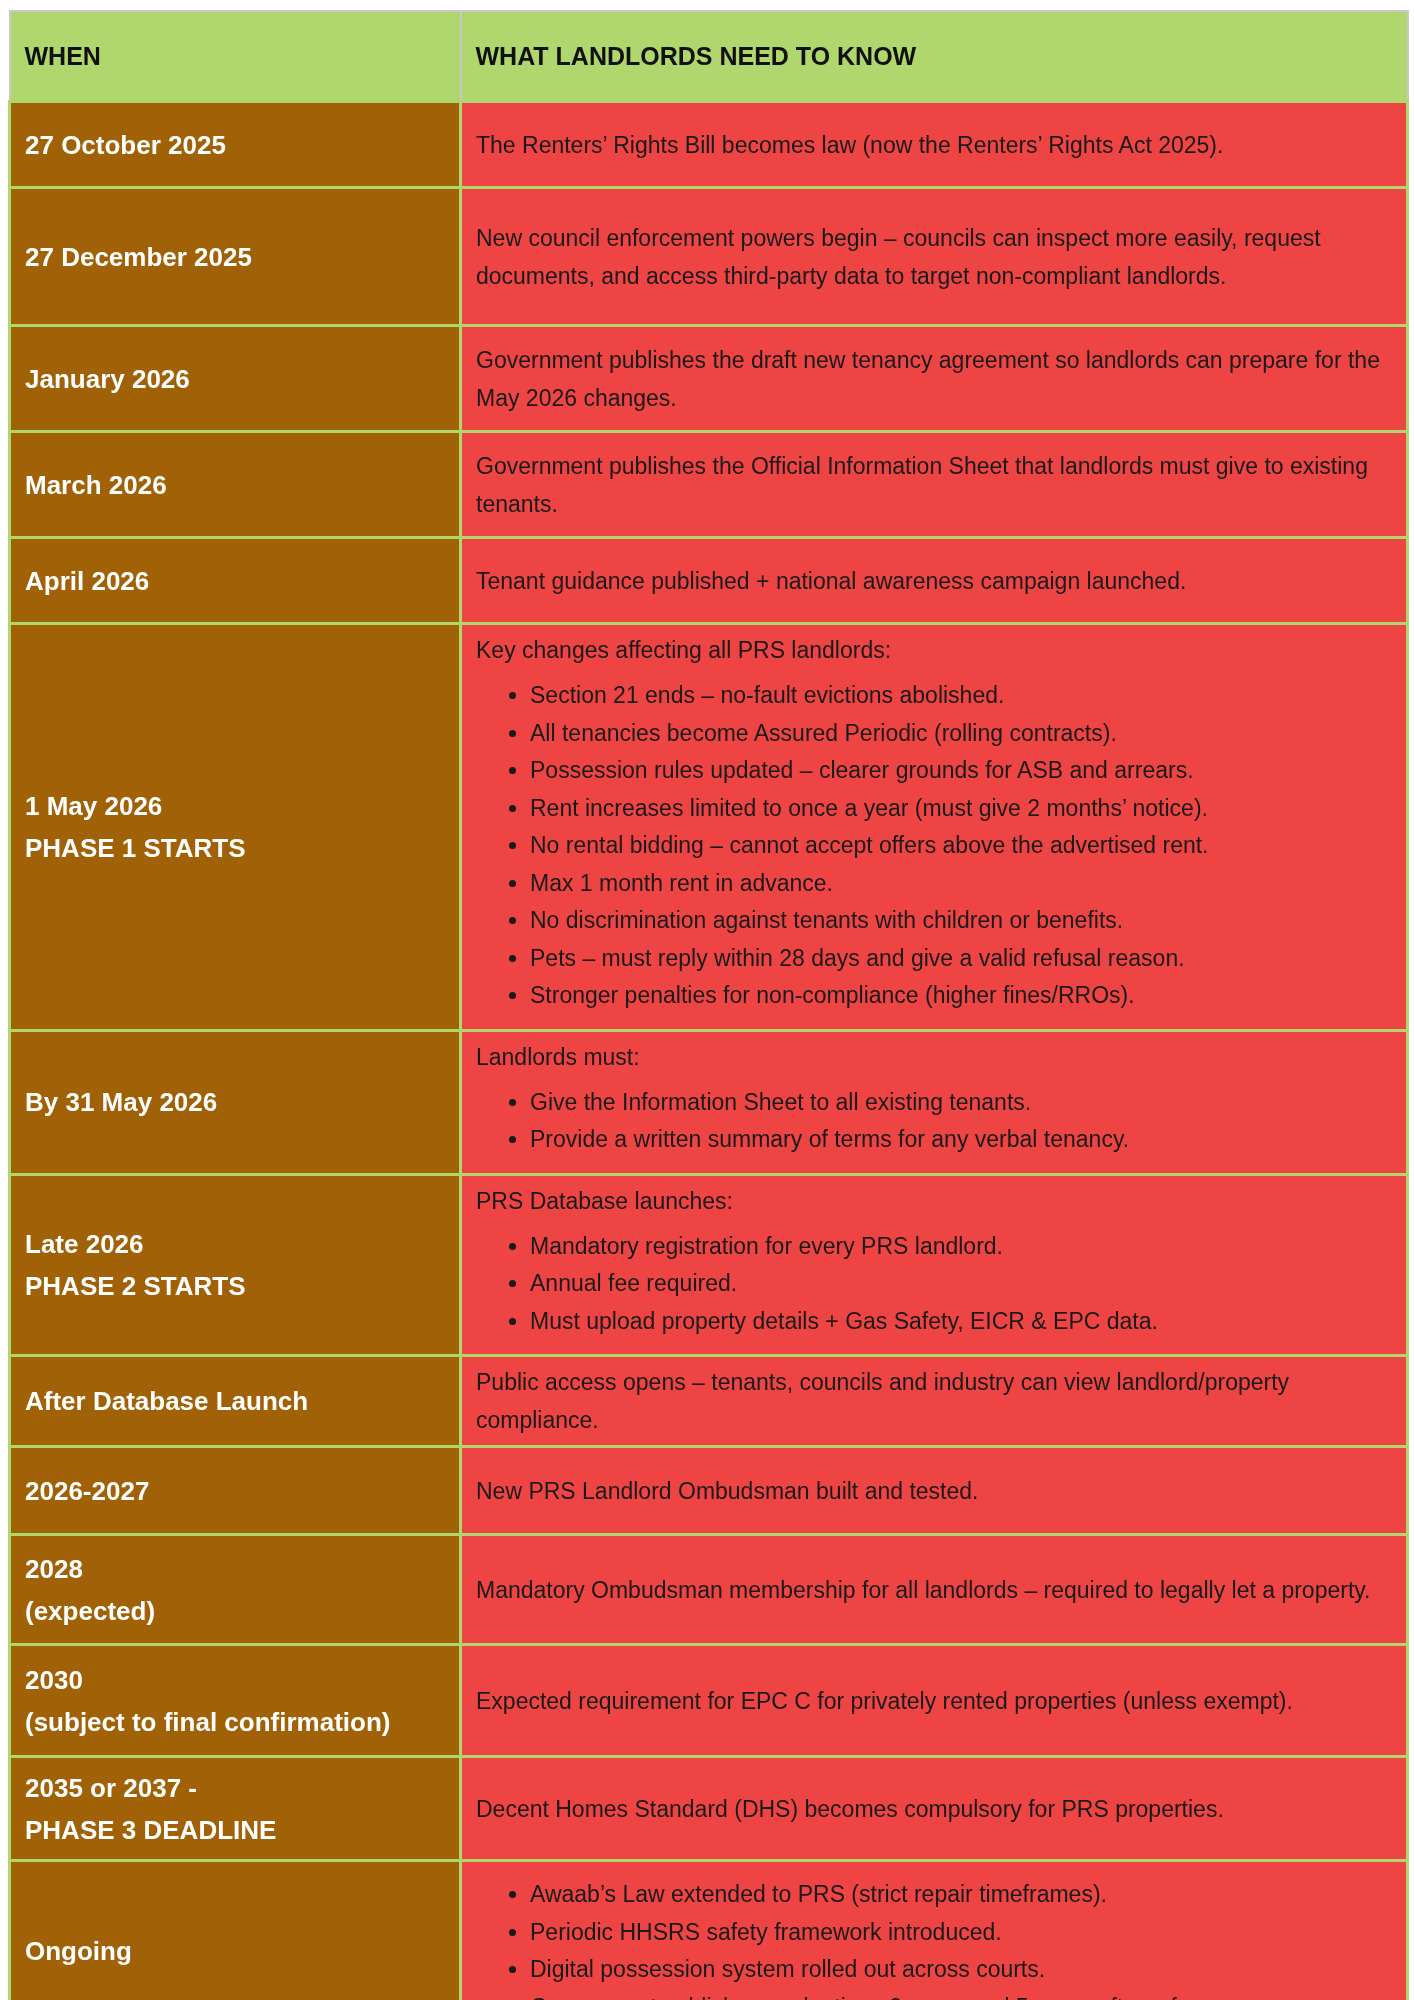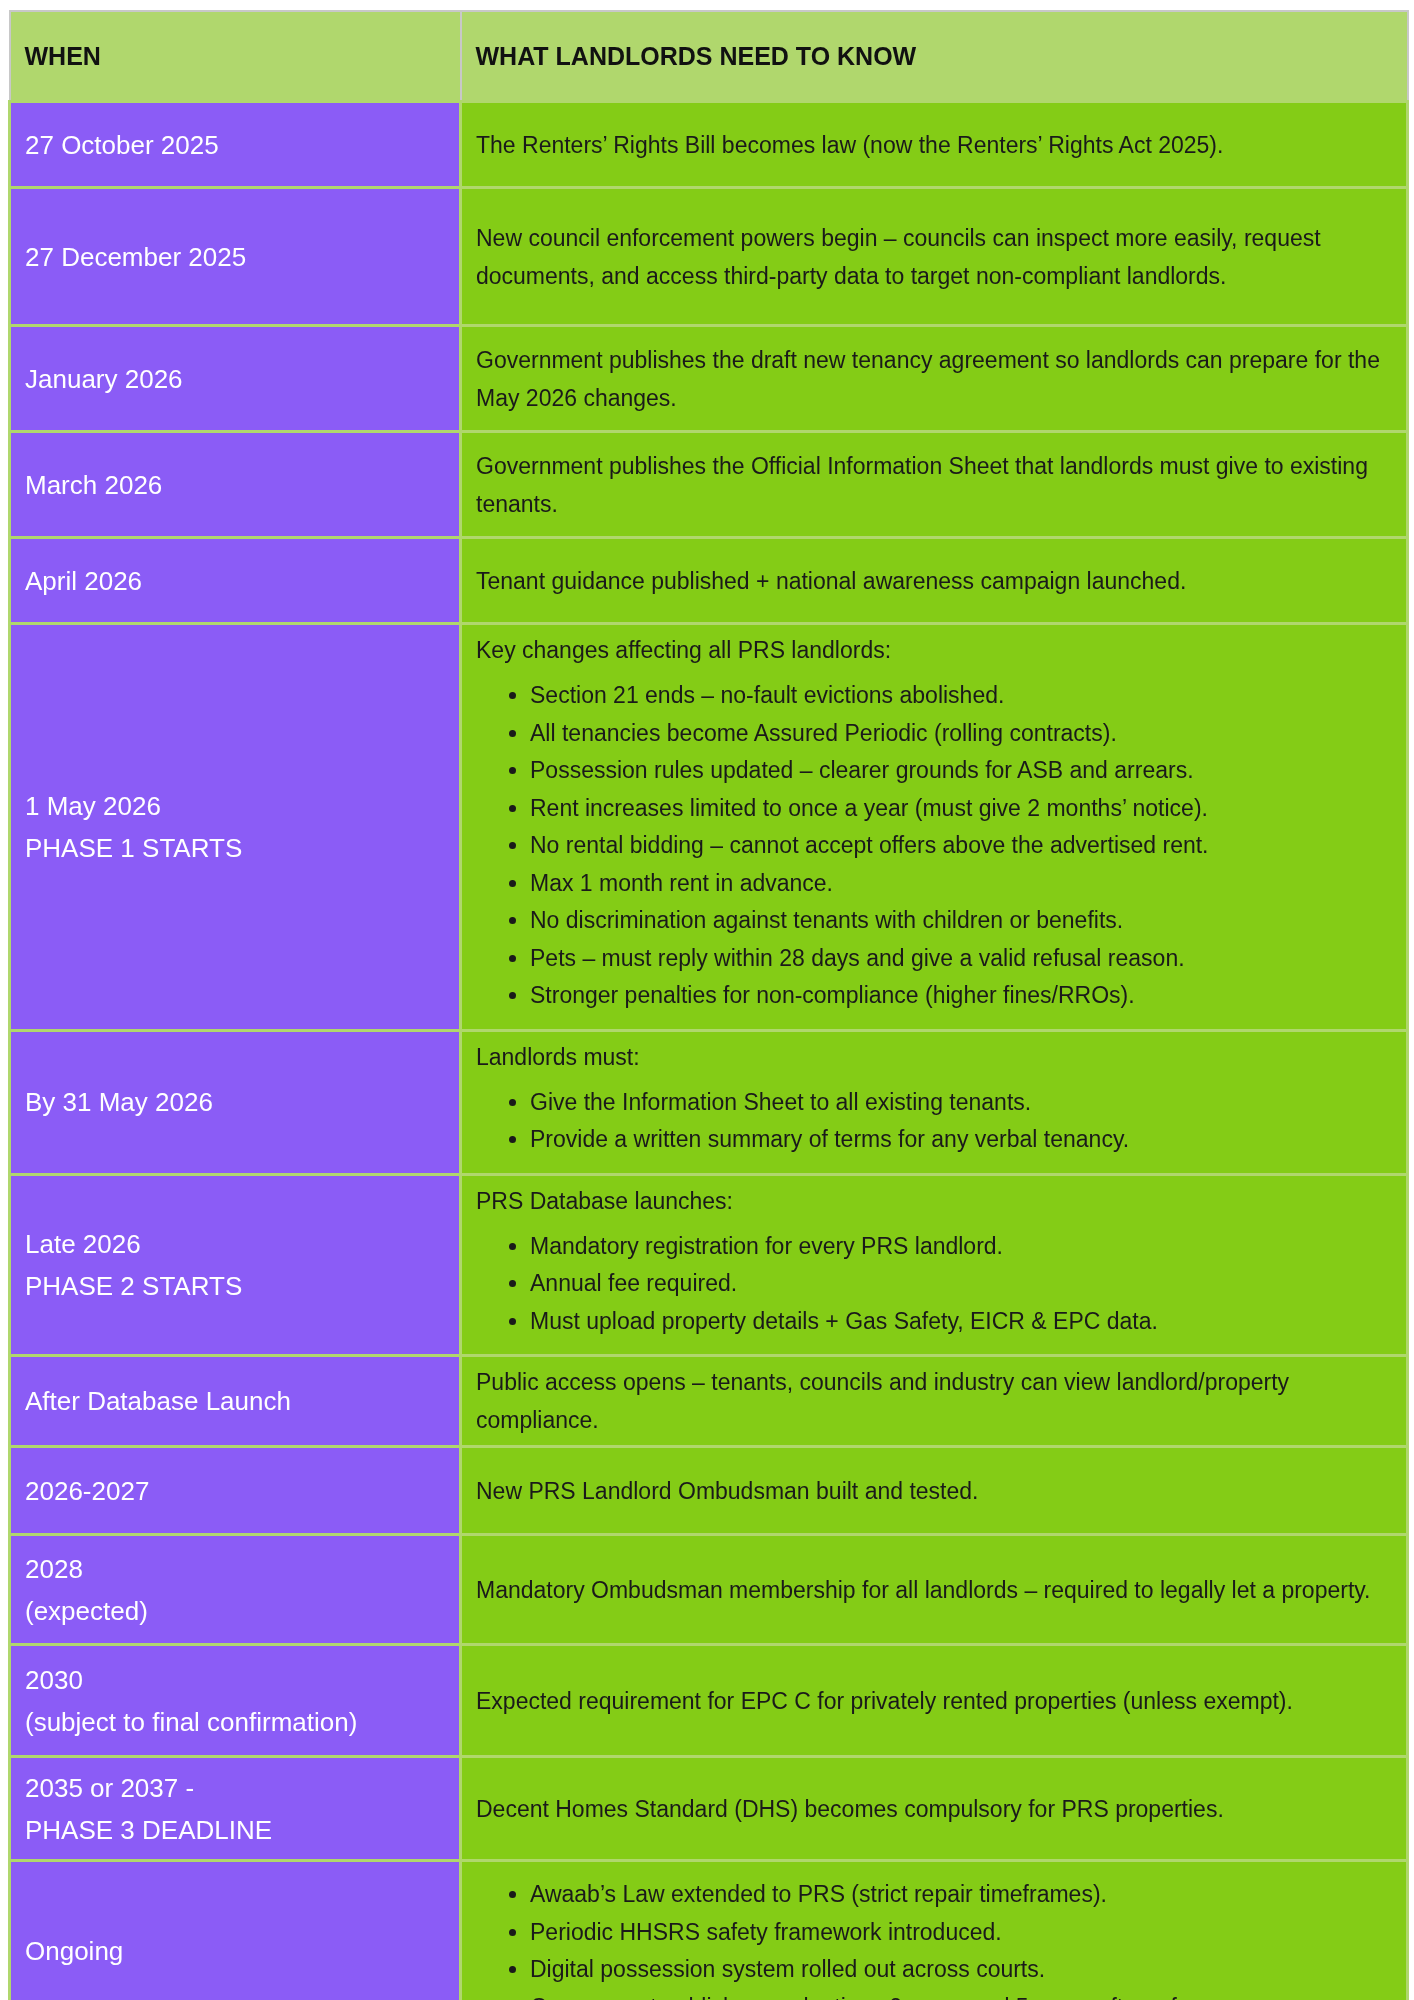--- a/index.html
+++ b/index.html
@@ -15,25 +15,25 @@
     th {
       background: #b0d76d; color: #111111; text-align: left;
       font-weight: bold; font-size: 25px; height: 88px;
       padding: 0 14px; vertical-align: middle;
       border-left: 2px solid #c8c8c8; border-right: 2px solid #c8c8c8;
       border-bottom: 2px solid #b0d76d;
     }
     th.what-h { border-left: 2px solid #c8c8c8; }
     td { border: 3px solid #b0d76d; vertical-align: middle; }
     td.when {
-      background: #8b5cf6; color: #ffffff; font-weight: normal;
+      background: #a16207; color: #ffffff; font-weight: bold;
       font-size: 26px; line-height: 42px; padding: 4px 14px;
     }
     td.what {
-      background: #84cc16; color: #1a1a1a; font-size: 23px;
+      background: #ef4444; color: #1a1a1a; font-size: 23px;
       line-height: 38px; padding: 6px 14px;
     }
     .line { display: block; }
     ul { margin: 8px; padding-left: 46px; }
     ul li { line-height: 37.5px; }
   </style>
 </head>
 <body>
 
 <table class="timeline">

